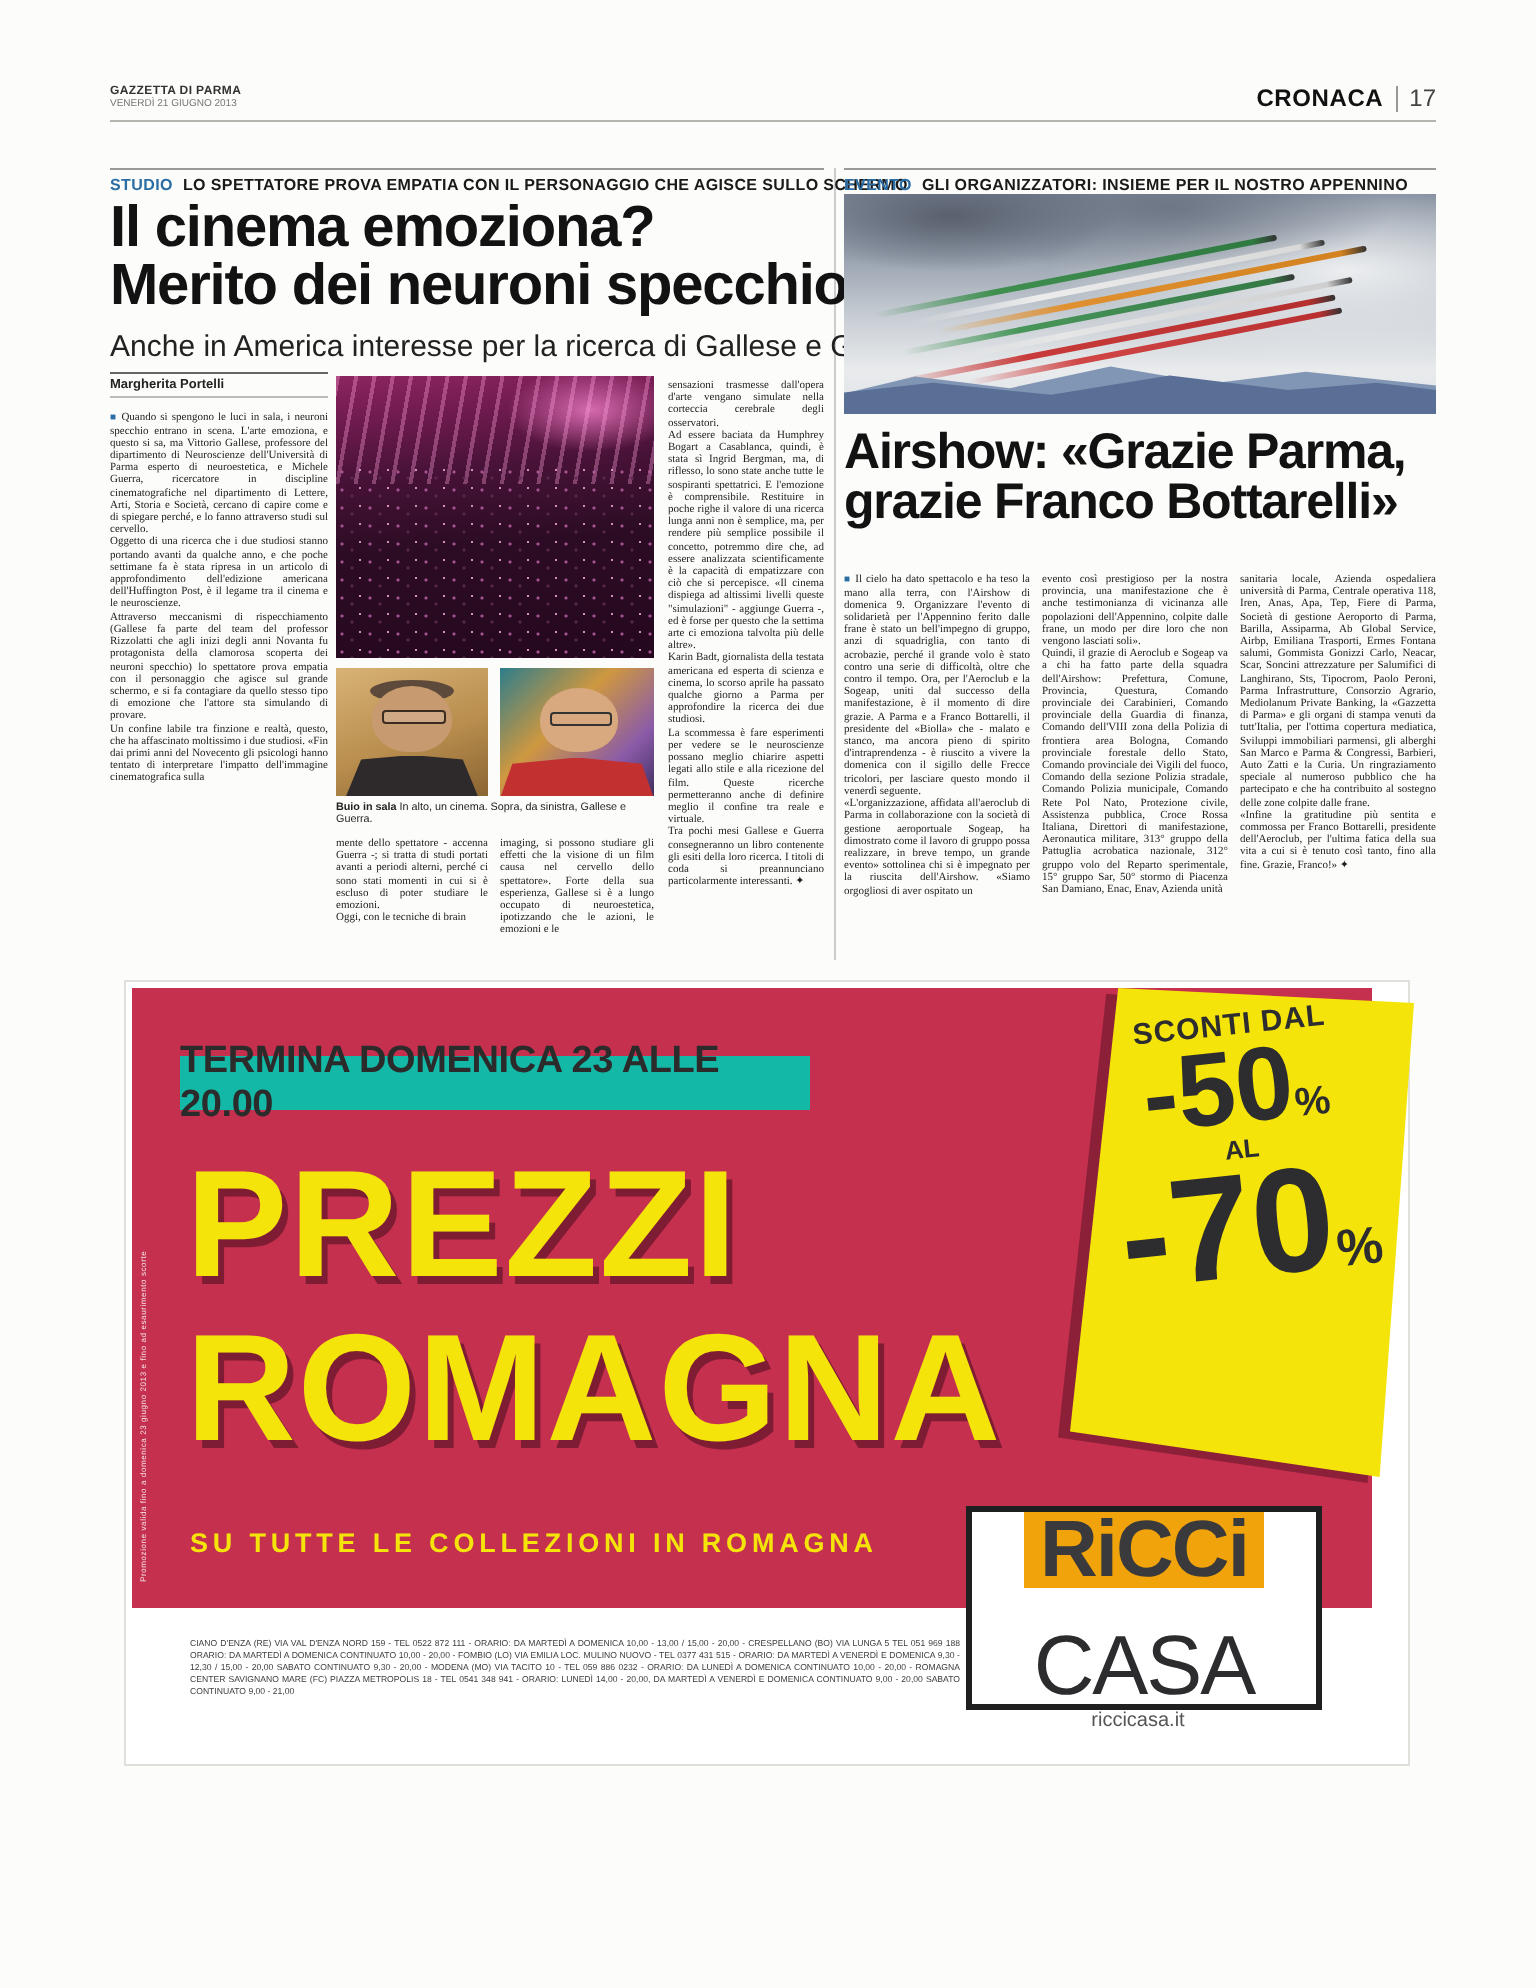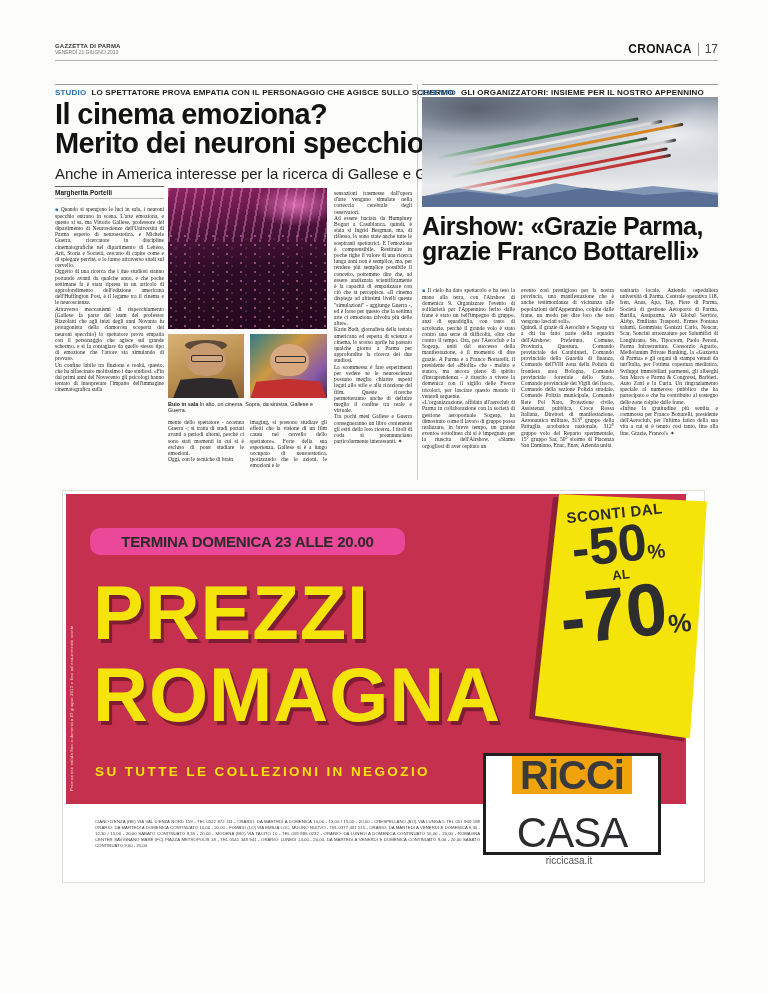--- a/index.html
+++ b/index.html
@@ -60,22 +60,22 @@
   .ridge1{position:absolute;left:0;bottom:0;width:100%;height:34px;background:#8195b4;
     clip-path:polygon(0 70%,12% 45%,28% 62%,45% 30%,62% 55%,78% 38%,100% 58%,100% 100%,0 100%);}
   .ridge2{position:absolute;left:0;bottom:0;width:100%;height:24px;background:#5a6f96;
     clip-path:polygon(0 55%,15% 35%,35% 60%,55% 20%,75% 50%,90% 35%,100% 50%,100% 100%,0 100%);}
   .trails{position:absolute;left:18px;top:28px;width:260px;height:70px;transform:rotate(-11deg);}
   .trail{position:absolute;height:3px;border-radius:2px;}
 
   
   .ad-outer{background:#fff;border:1px solid #e0e0da;}
   .ad-red{position:absolute;background:#c4304e;}
-  .ad-banner{position:absolute;background:#ec4899;color:#2b2b2b;font-weight:bold;font-size:15px;
-    display:flex;align-items:center;justify-content:center;letter-spacing:-.2px;border-radius:10px;}
+  .ad-banner{position:absolute;background:#14b8a6;color:#2b2b2b;font-weight:bold;font-size:19px;
+    display:flex;align-items:center;justify-content:center;letter-spacing:-.2px;}
   .ad-big{position:absolute;color:#f5e409;font-weight:bold;font-size:76px;line-height:1;letter-spacing:1px;
     text-shadow:3px 4px 0 #7e1c33;}
   .ad-tag{position:absolute;color:#f5e409;font-weight:bold;font-size:13.5px;letter-spacing:2.4px;}
   .sconti-shadow{position:absolute;background:#8c2038;clip-path:polygon(14% 0,100% 3%,90% 97%,0 88%);}
   .sconti{position:absolute;background:#f5e409;clip-path:polygon(14% 0,100% 3%,90% 97%,0 88%);
     color:#2d2d2f;text-align:center;}
   .sconti .inner{transform:rotate(-6deg);margin-top:10px;}
   .s-lab{font-size:15px;font-weight:bold;letter-spacing:.5px;}
   .s-b1{font-size:52px;font-weight:bold;line-height:.9;}
   .s-b1 .pc{font-size:20px;font-weight:bold;}
@@ -195,21 +195,21 @@
     <div class="sconti-shadow" style="left:466px;top:6px;width:172px;height:252px;"></div>
     <div class="sconti" style="left:472px;top:3px;width:172px;height:252px;">
       <div class="inner">
         <div class="s-lab">SCONTI DAL</div>
         <div class="s-b1"><span>-50</span><span class="pc">%</span></div>
         <div class="s-al">AL</div>
         <div class="s-b2"><span>-70</span><span class="pc">%</span></div>
       </div>
     </div>
 
-    <div class="ad-tag" style="left:32px;top:273px;">SU TUTTE LE COLLEZIONI IN NEGOZIO</div>
+    <div class="ad-tag" style="left:32px;top:273px;">SU TUTTE LE COLLEZIONI IN ROMAGNA</div>
 
     <div class="sidenote" style="left:6px;top:110px;height:190px;">Promozione valida fino a domenica 23 giugno 2013 e fino ad esaurimento scorte</div>
 
     <div class="logo-box" style="left:420px;top:262px;width:172px;height:96px;">
       <div class="logo-ricci">RiCCi</div>
       <div class="logo-casa">CASA</div>
     </div>
     <div class="website" style="left:420px;top:364px;width:172px;">riccicasa.it</div>
 
     <div class="fineprint" style="left:32px;top:328px;width:385px;">CIANO D'ENZA (RE) VIA VAL D'ENZA NORD 159 - TEL 0522 872 111 - ORARIO: DA MARTEDÌ A DOMENICA 10,00 - 13,00 / 15,00 - 20,00 - CRESPELLANO (BO) VIA LUNGA 5 TEL 051 969 188 ORARIO: DA MARTEDÌ A DOMENICA CONTINUATO 10,00 - 20,00 - FOMBIO (LO) VIA EMILIA LOC. MULINO NUOVO - TEL 0377 431 515 - ORARIO: DA MARTEDÌ A VENERDÌ E DOMENICA 9,30 - 12,30 / 15,00 - 20,00 SABATO CONTINUATO 9,30 - 20,00 - MODENA (MO) VIA TACITO 10 - TEL 059 886 0232 - ORARIO: DA LUNEDÌ A DOMENICA CONTINUATO 10,00 - 20,00 - ROMAGNA CENTER SAVIGNANO MARE (FC) PIAZZA METROPOLIS 18 - TEL 0541 348 941 - ORARIO: LUNEDÌ 14,00 - 20,00, DA MARTEDÌ A VENERDÌ E DOMENICA CONTINUATO 9,00 - 20,00 SABATO CONTINUATO 9,00 - 21,00</div>

